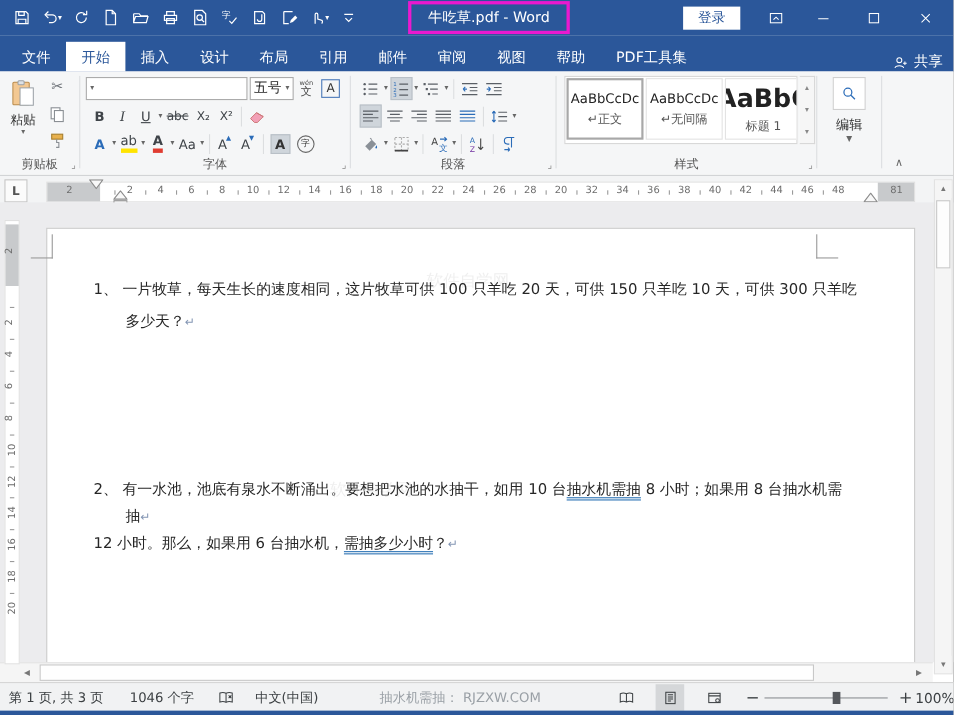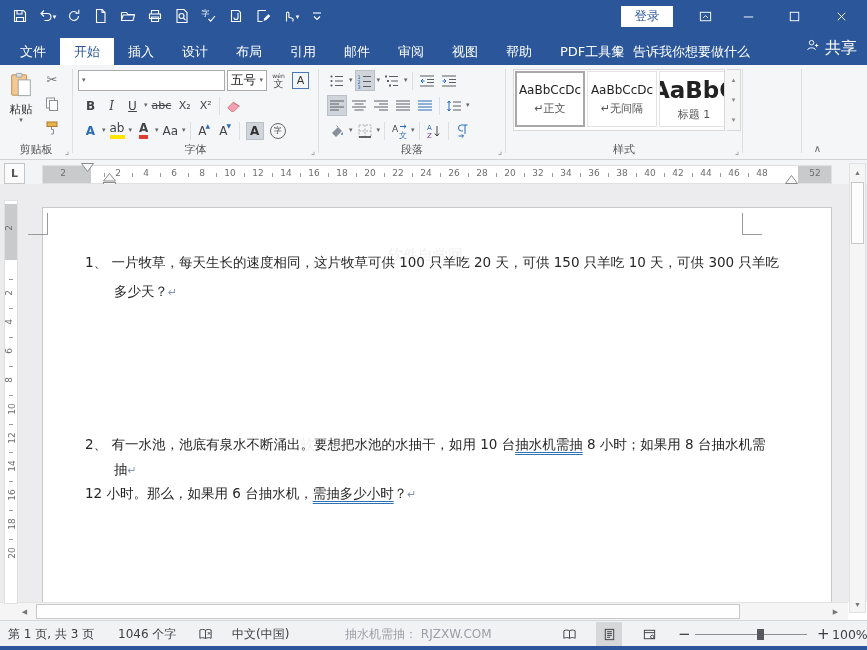--- a/index.html
+++ b/index.html
@@ -23,21 +23,21 @@
   .winbtn{position:absolute;top:0;width:30px;height:32px;display:flex;align-items:center;justify-content:center;background:transparent;border:none;padding:0;}
   .winbtn svg{width:15px;height:15px;}
 
   
   .tabrow{position:absolute;left:0;top:32px;width:867px;height:33px;background:#2b579a;color:#fff;}
   #tabs{position:absolute;left:6px;bottom:0;display:flex;align-items:flex-end;height:33px;}
   .tab{padding:0 14px;height:27px;display:flex;align-items:center;font-size:13px;white-space:nowrap;cursor:default;}
   .tab.active{background:#fff;color:#2b579a;}
   .tellme{position:absolute;left:612px;bottom:0;height:27px;display:flex;align-items:center;gap:6px;font-size:13px;color:#fff;}
   .tellme svg{width:15px;height:15px;}
-  .share{position:absolute;right:10px;bottom:0;height:27px;display:flex;align-items:flex-start;gap:5px;font-size:16px;color:#fff;}
+  .share{position:absolute;right:10px;bottom:0;height:27px;display:flex;align-items:flex-end;gap:5px;font-size:13px;color:#fff;}
   .share svg{width:15px;height:15px;}
 
   
   .ribbon{position:absolute;left:0;top:65px;width:867px;height:95px;background:#f5f6f7;border-bottom:1px solid #d2d4d6;}
   .gsep{position:absolute;top:4px;bottom:6px;width:1px;background:#dcdee0;}
   .grp{position:absolute;top:0;height:94px;}
   .grp-label{position:absolute;bottom:2px;left:0;right:0;text-align:center;font-size:11px;color:#555;}
   .launcher{position:absolute;right:3px;bottom:3px;font-size:9px;color:#888;line-height:1;}
   .rrow{position:absolute;display:flex;align-items:center;gap:2px;}
   .rb{height:21px;min-width:19px;display:inline-flex;align-items:center;justify-content:center;border:1px solid transparent;
@@ -209,20 +209,23 @@
           </svg>
           <span class="dd">▾</span>
         </button>
         <button class="qat-btn">
           <svg viewBox="0 0 16 16">
             <path d="M4 5h8" stroke="#fff"></path>
             <path d="M5 8.5l3 3 3-3" fill="none" stroke="#fff"></path>
           </svg>
         </button>
       </div>
+    <div class="title-box">
+      <span>牛吃草.pdf  -  Word</span>
+    </div>
     <button class="signin">登录</button>
     <button class="winbtn" style="left:690px">
       <svg viewBox="0 0 16 16">
           <rect x="2.5" y="3.5" width="11" height="9" fill="none" stroke="#fff"></rect>
           <path d="M5.5 9.5L8 7l2.5 2.5" fill="none" stroke="#fff"></path>
         </svg>
     </button>
     <button class="winbtn" style="left:733px">
       <svg viewBox="0 0 16 16">
           <path d="M3 8.5h10" stroke="#fff"></path>
@@ -247,27 +250,20 @@
         <div class="tab">插入</div>
         <div class="tab">设计</div>
         <div class="tab">布局</div>
         <div class="tab">引用</div>
         <div class="tab">邮件</div>
         <div class="tab">审阅</div>
         <div class="tab">视图</div>
         <div class="tab">帮助</div>
         <div class="tab">PDF工具集</div>
       </div>
-    <div class="tellme">
-      <svg viewBox="0 0 16 16">
-          <circle cx="8" cy="6" r="3.5" fill="none" stroke="#fff"></circle>
-          <path d="M6.5 10.8h3M7 12.8h2" stroke="#fff"></path>
-        </svg>
-      <span>告诉我你想要做什么</span>
-    </div>
     <div class="share">
       <svg viewBox="0 0 16 16">
           <circle cx="7" cy="5" r="2.4" fill="none" stroke="#fff"></circle>
           <path d="M2.8 12.6c.6-2.8 7.8-2.8 8.4 0" fill="none" stroke="#fff"></path>
           <path d="M12.4 6.2v3.6M10.6 8h3.6" stroke="#fff"></path>
         </svg>
       <span>共享</span>
     </div>
   </div>
 
@@ -521,31 +517,41 @@
         </div>
       <div class="galscroll">
         <button>▴</button>
         <button>▾</button>
         <button class="morebar">▾</button>
       </div>
       <div class="grp-label">样式</div>
       <span class="launcher">⌟</span>
     </div>
 
+    <div class="grp" style="left:743px;width:58px">
+      <button class="search-btn">
+        <svg viewBox="0 0 20 20" width="18" height="18">
+            <circle cx="8.5" cy="8.5" r="4.5" fill="none" stroke="#2b6cb8" stroke-width="1.4"></circle>
+            <path d="M12 12l4.5 4.5" stroke="#2b6cb8" stroke-width="1.4"></path>
+          </svg>
+      </button>
+      <div class="edit-lbl">编辑</div>
+      <div class="edit-dd">▼</div>
+    </div>
 
     <button class="collapse">∧</button>
   </div>
 
   <div class="rulerrow">
     <div class="lcorner">L</div>
     <div class="hruler" id="hruler">
       <div class="hmargin" style="left:0;width:48px"></div>
       <div class="hmargin" style="left:755px;width:33px"></div>
       <span class="rnum" style="left:20px">2</span>
-      <span class="rnum" style="left:772px">52</span>
+      <span class="rnum" style="left:772px">81</span>
     <span class="rnum" style="left: 75px;">2</span>
         <span class="rtick" style="left: 61px;"></span>
         <span class="rnum" style="left: 103px;">4</span>
         <span class="rtick" style="left: 89px;"></span>
         <span class="rnum" style="left: 131px;">6</span>
         <span class="rtick" style="left: 117px;"></span>
         <span class="rnum" style="left: 159px;">8</span>
         <span class="rtick" style="left: 145px;"></span>
         <span class="rnum" style="left: 187px;">10</span>
         <span class="rtick" style="left: 173px;"></span>

